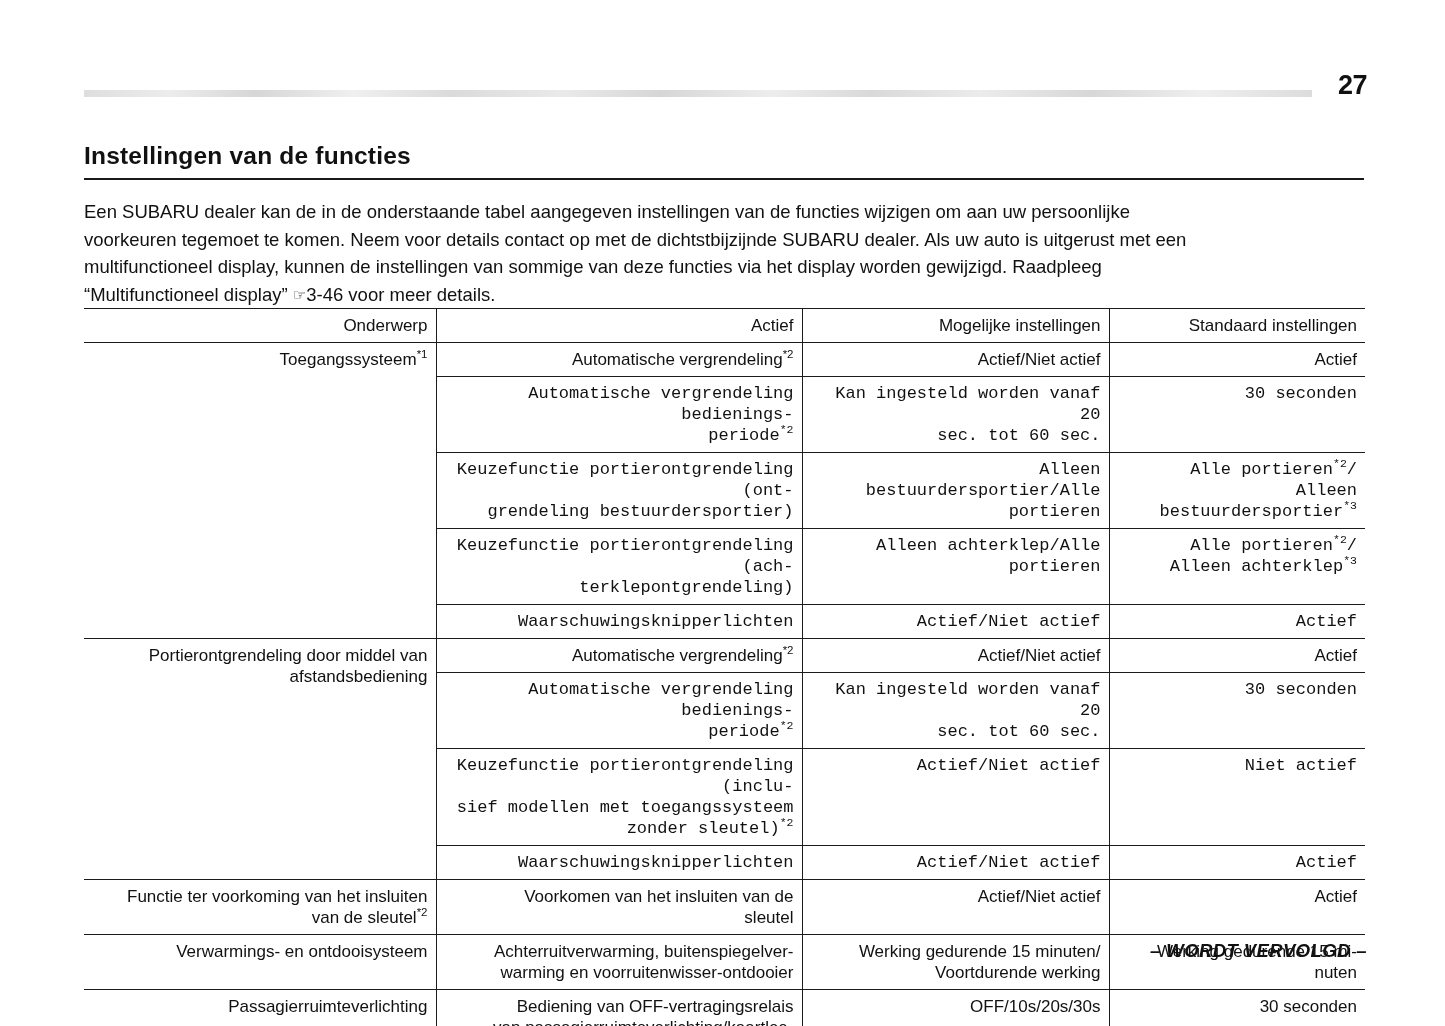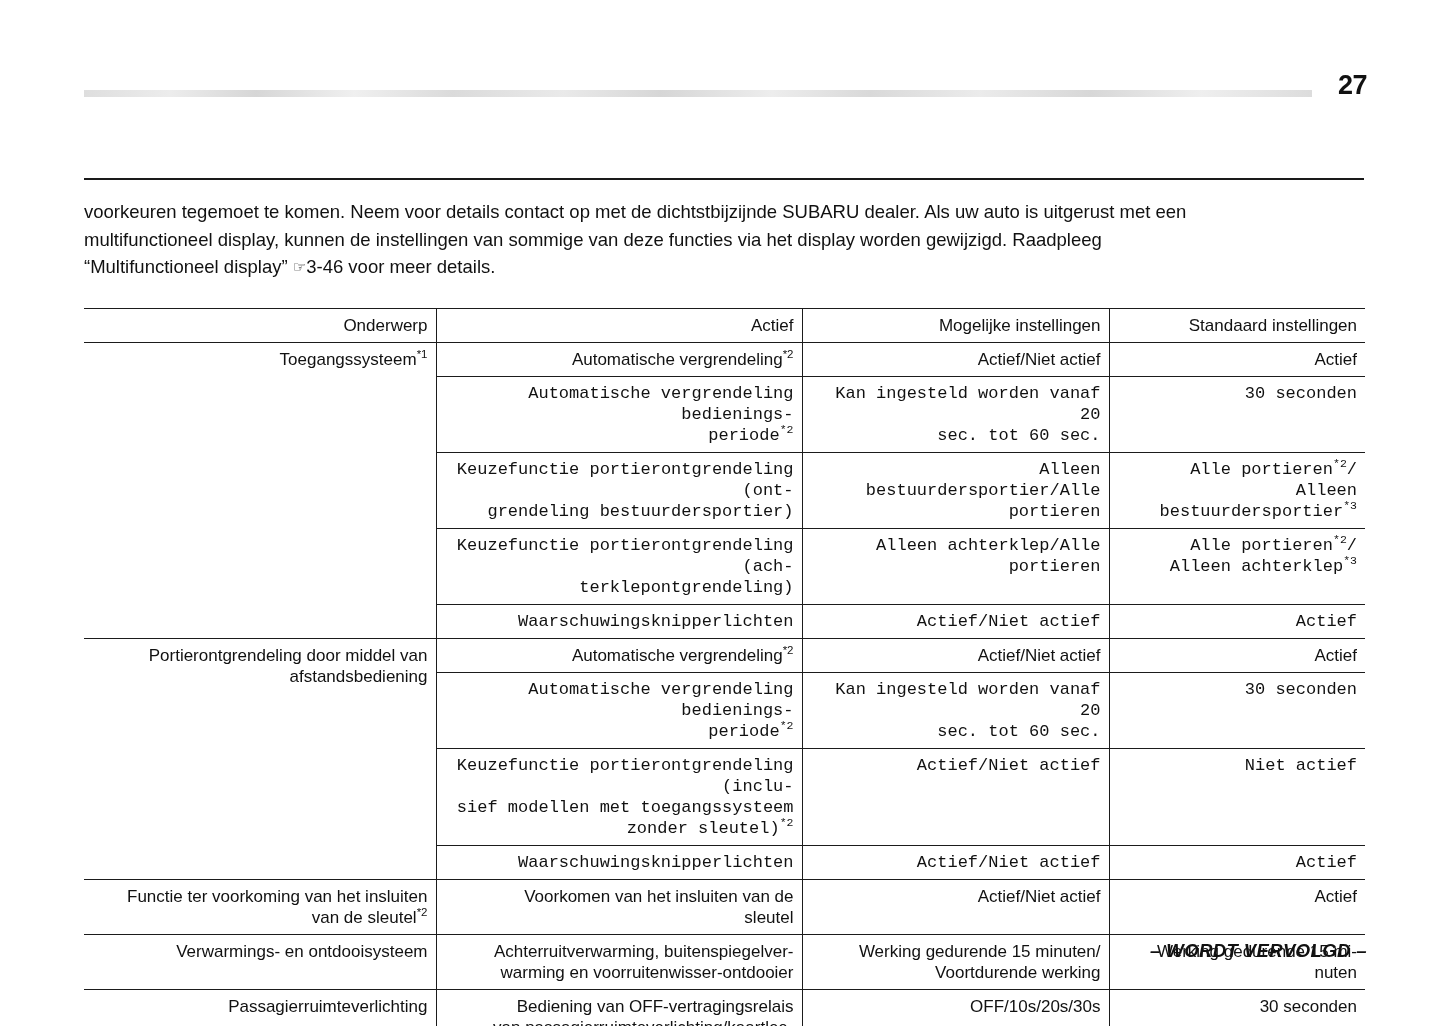--- a/index.html
+++ b/index.html
@@ -138,23 +138,25 @@
   }
 </style>
 </head>
 <body>
 
 <div class="page">
 
   <div class="topband"></div>
   <div class="pageno">27</div>
 
+  <div class="heading">Instellingen van de functies</div>
   <div class="heading-rule"></div>
 
   <div class="intro">
+    <div>Een SUBARU dealer kan de in de onderstaande tabel aangegeven instellingen van de functies wijzigen om aan uw persoonlijke</div>
     <div>voorkeuren tegemoet te komen. Neem voor details contact op met de dichtstbijzijnde SUBARU dealer. Als uw auto is uitgerust met een</div>
     <div>multifunctioneel display, kunnen de instellingen van sommige van deze functies via het display worden gewijzigd. Raadpleeg</div>
     <div class="lastline"><span>“Multifunctioneel display”</span> <span class="hand">☞</span><span>3-46 voor meer details.</span></div>
   </div>
 
   <div class="tbl-wrap">
     <table class="manual">
       <colgroup>
           <col class="c1">
           <col class="c2">

